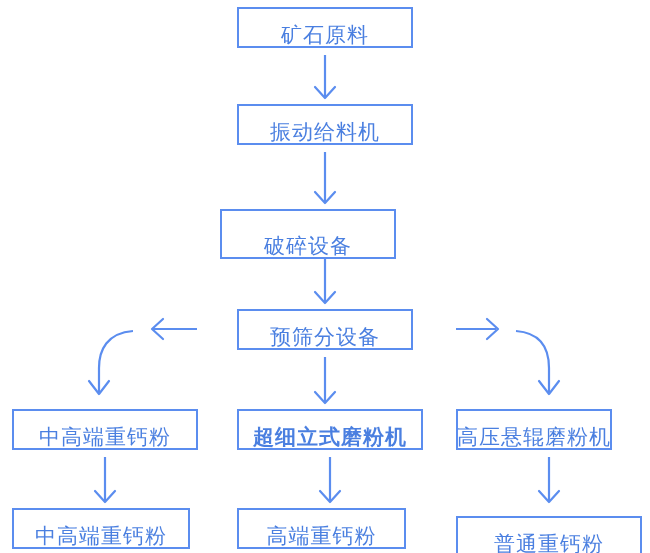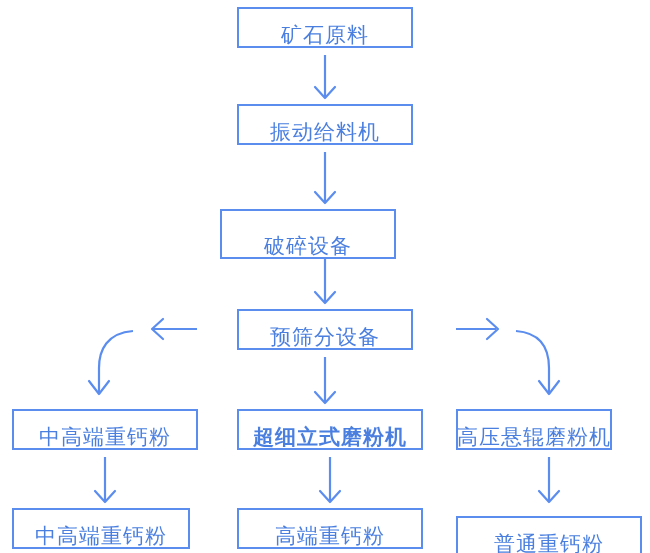--- a/index.html
+++ b/index.html
@@ -150,21 +150,21 @@
   </div>
 
   <div class="node" style="left:456px; top:409px; width:156px; height:41px;">
     <span class="node-label">高压悬辊磨粉机</span>
   </div>
 
   <div class="node" style="left:12px; top:508px; width:178px; height:41px;">
     <span class="node-label">中高端重钙粉</span>
   </div>
 
-  <div class="node" style="left:237px; top:508px; width:186px; height:41px;">
+  <div class="node" style="left:237px; top:508px; width:169px; height:41px;">
     <span class="node-label">高端重钙粉</span>
   </div>
 
   <div class="node" style="left:456px; top:516px; width:186px; height:41px;">
     <span class="node-label">普通重钙粉</span>
   </div>
 
 </div>
 
 </body></html>

